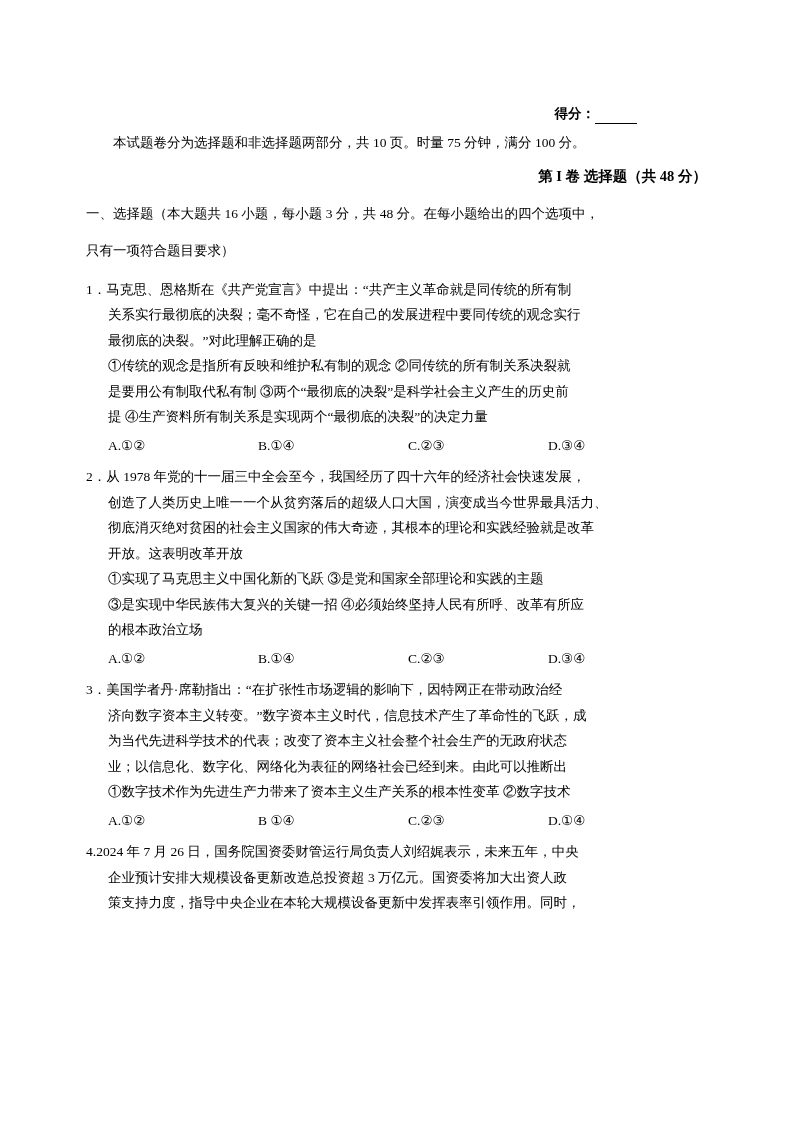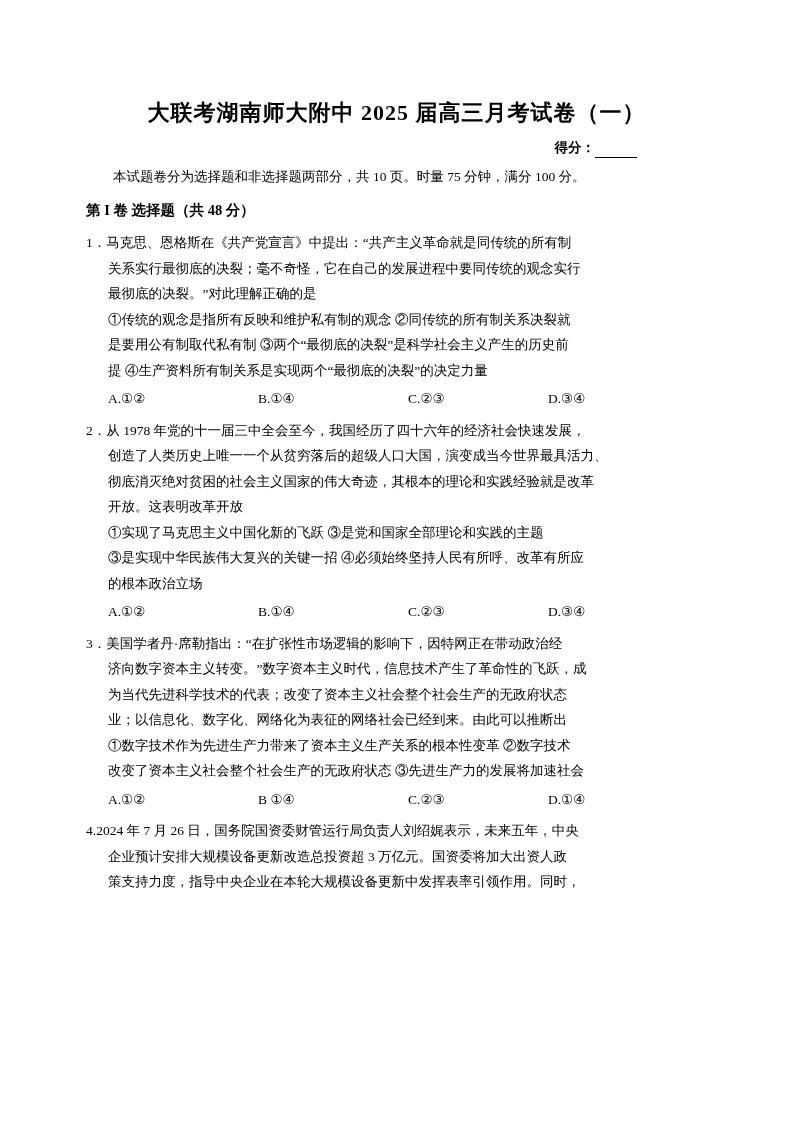--- a/index.html
+++ b/index.html
@@ -52,21 +52,21 @@
     height: 14px;
     vertical-align: bottom;
   }
   .instructions {
     font-size: 13.5px;
     line-height: 26px;
     text-indent: 2em;
     margin: 0 0 8px 0;
   }
   .section-heading {
-    text-align: left;
+    text-align: right;
     font-size: 14.5px;
     font-weight: bold;
     margin: 4px 0 8px 0;
     line-height: 24px;
   }
   .part-heading {
     font-size: 13.5px;
     line-height: 24px;
     margin: 0 0 6px 0;
   }
@@ -102,30 +102,33 @@
   .opt-a { width: 150px; }
   .opt-b { width: 150px; }
   .opt-c { width: 140px; }
   .opt-d { width: 120px; }
 </style>
 </head>
 <body>
 
 <div class="page">
 
-  <h1 class="doc-title">大联考湖南师大附中 2025 届高三月考试卷（一）</h1>
 
   <div class="score-line">
     <span>得分：</span><span class="score-blank"></span>
   </div>
 
   <p class="instructions">本试题卷分为选择题和非选择题两部分，共 10 页。时量 75 分钟，满分 100 分。</p>
 
   <div class="section-heading">第 I 卷 选择题（共 48 分）</div>
 
+  <div class="part-heading">
+    <p>一、选择题（本大题共 16 小题，每小题 3 分，共 48 分。在每小题给出的四个选项中，</p>
+    <p>只有一项符合题目要求）</p>
+  </div>
 
   <div class="q">
     <p class="first"><span class="qnum">1．</span><span>马克思、恩格斯在《共产党宣言》中提出：“共产主义革命就是同传统的所有制</span></p>
     <p class="body">关系实行最彻底的决裂；毫不奇怪，它在自己的发展进程中要同传统的观念实行</p>
     <p class="body">最彻底的决裂。”对此理解正确的是</p>
     <p class="body">①传统的观念是指所有反映和维护私有制的观念 ②同传统的所有制关系决裂就</p>
     <p class="body">是要用公有制取代私有制 ③两个“最彻底的决裂”是科学社会主义产生的历史前</p>
     <p class="body">提 ④生产资料所有制关系是实现两个“最彻底的决裂”的决定力量</p>
     <div class="opts">
       <span class="opt-a">A.①②</span>
@@ -150,21 +153,20 @@
       <span class="opt-d">D.③④</span>
     </div>
   </div>
 
   <div class="q">
     <p class="first"><span class="qnum">3．</span><span>美国学者丹·席勒指出：“在扩张性市场逻辑的影响下，因特网正在带动政治经</span></p>
     <p class="body">济向数字资本主义转变。”数字资本主义时代，信息技术产生了革命性的飞跃，成</p>
     <p class="body">为当代先进科学技术的代表；改变了资本主义社会整个社会生产的无政府状态</p>
     <p class="body">业；以信息化、数字化、网络化为表征的网络社会已经到来。由此可以推断出</p>
     <p class="body">①数字技术作为先进生产力带来了资本主义生产关系的根本性变革 ②数字技术</p>
-    <p class="body">改变了资本主义社会整个社会生产的无政府状态 ③先进生产力的发展将加速社会</p>
     <div class="opts">
       <span class="opt-a">A.①②</span>
       <span class="opt-b">B ①④</span>
       <span class="opt-c">C.②③</span>
       <span class="opt-d">D.①④</span>
     </div>
   </div>
 
   <div class="q">
     <p class="first"><span class="qnum">4.</span><span>2024 年 7 月 26 日，国务院国资委财管运行局负责人刘绍娓表示，未来五年，中央</span></p>

